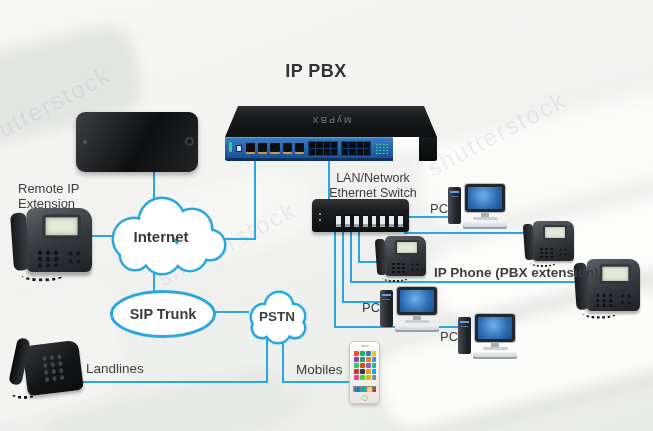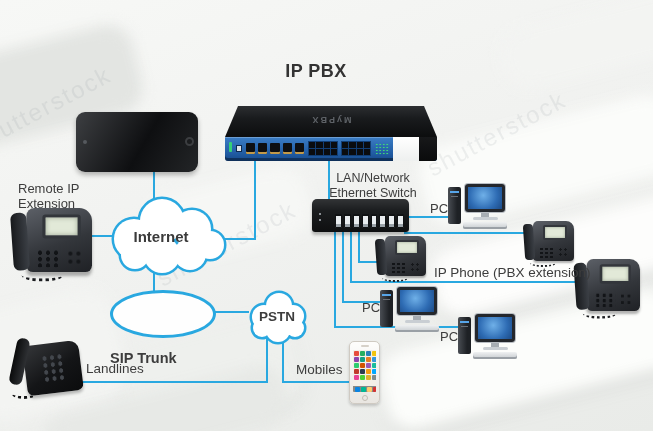--- a/index.html
+++ b/index.html
@@ -124,21 +124,21 @@
   .mp-home{position:absolute;right:4px;top:50%;width:9px;height:9px;margin-top:-5px;border:2px solid #3c3e41;border-radius:50%;}
 
   
   .cloud{position:absolute;z-index:4;overflow:visible;}
   .cloud circle.edge{fill:#ffffff;stroke:#29a8e0;stroke-width:5;}
   .cloud circle.fill{fill:#ffffff;stroke:none;}
   .ellipse{position:absolute;left:110px;top:290px;width:106px;height:48px;border-radius:50%;
     border:3px solid #29a8e0;background:rgba(255,255,255,.92);z-index:4;}
   .lbl-internet{left:126px;top:228px;width:70px;text-align:center;font-size:15px;font-weight:600;color:#3a3a3a;}
   .lbl-pstn{left:250px;top:309px;width:54px;text-align:center;font-size:13.5px;font-weight:600;}
-  .lbl-sip{left:110px;top:306px;width:106px;text-align:left;font-size:14.5px;font-weight:600;margin-top:44px;}
+  .lbl-sip{left:110px;top:306px;width:106px;text-align:center;font-size:14.5px;font-weight:600;}
 </style>
 </head>
 <body>
 
 <div class="stage">
 
   <div class="blob b1"></div>
   <div class="blob b2"></div>
   <div class="blob b3"></div>
   <div class="blob b4"></div>
@@ -277,21 +277,21 @@
   </div>
 
   <div class="ipphone" style="left:524px;top:221px;">
     <div class="ph-body"></div>
       <div class="ph-screen"></div>
     <div class="ph-keys"></div>
       <div class="ph-btns"></div>
     <div class="ph-handset"></div>
     <div class="ph-cord"></div>
   </div>
-  <div class="lbl" style="left:434px;top:265px;font-size:13.5px;">IP Phone (PBX extension)</div>
+  <div class="lbl" style="left:434px;top:265px;font-size:13.5px;font-weight:bold;">IP Phone (PBX extension)</div>
   <div class="ipphone" style="left:575px;top:259px;transform:scale(1.3);">
     <div class="ph-body"></div>
       <div class="ph-screen"></div>
     <div class="ph-keys"></div>
       <div class="ph-btns"></div>
     <div class="ph-handset"></div>
     <div class="ph-cord"></div>
   </div>
 
   <div class="ipphone" style="left:376px;top:236px;">

